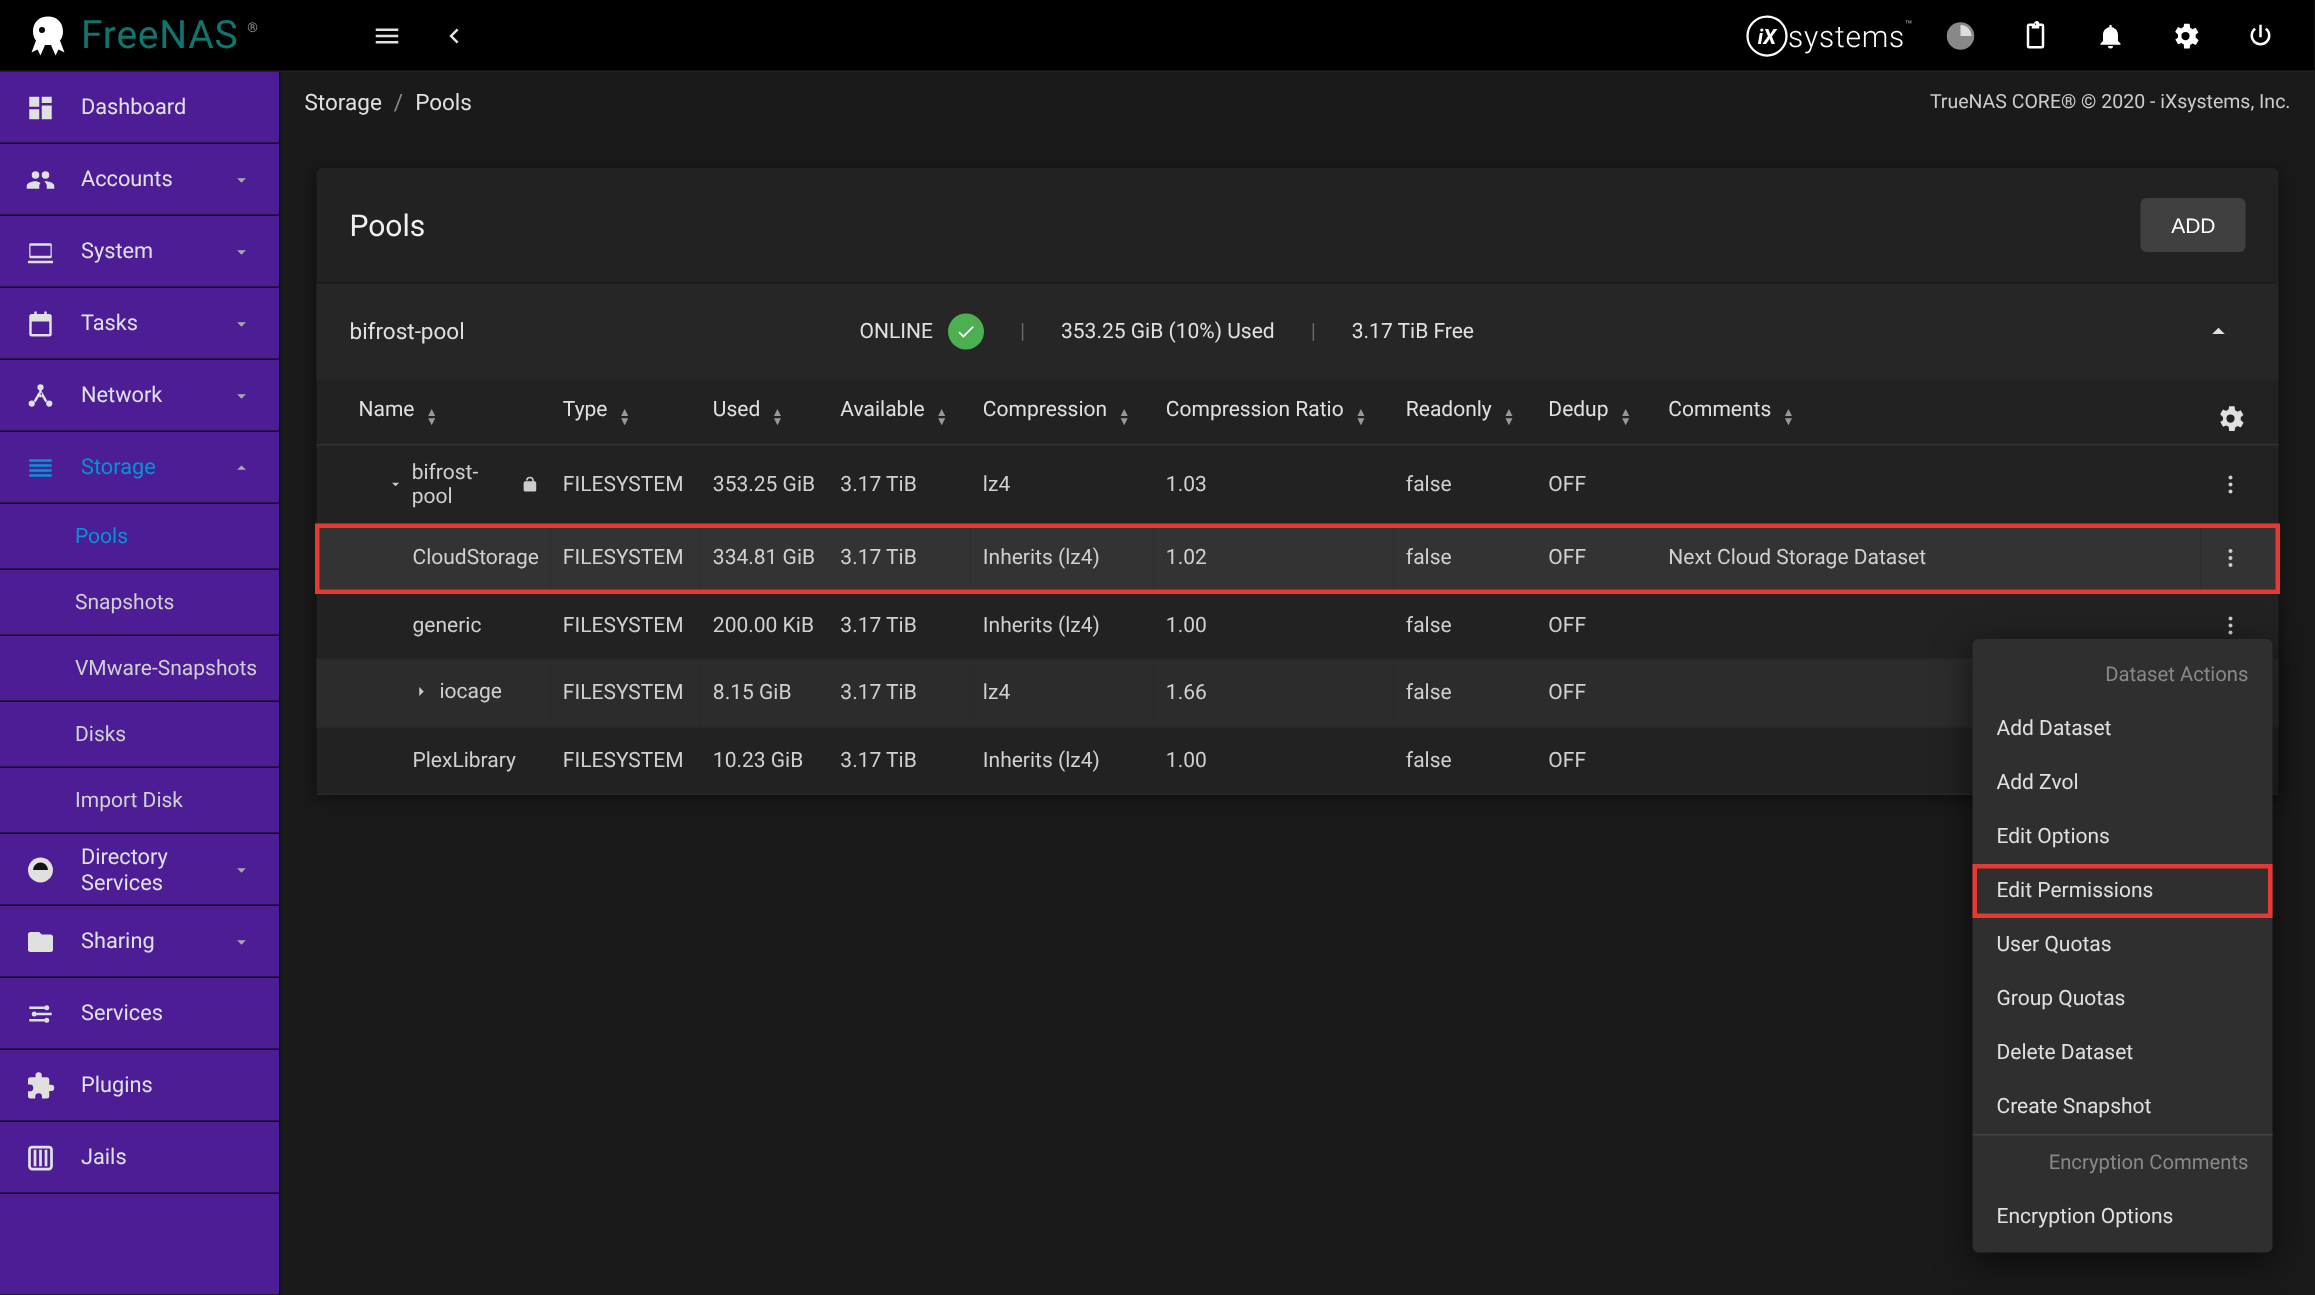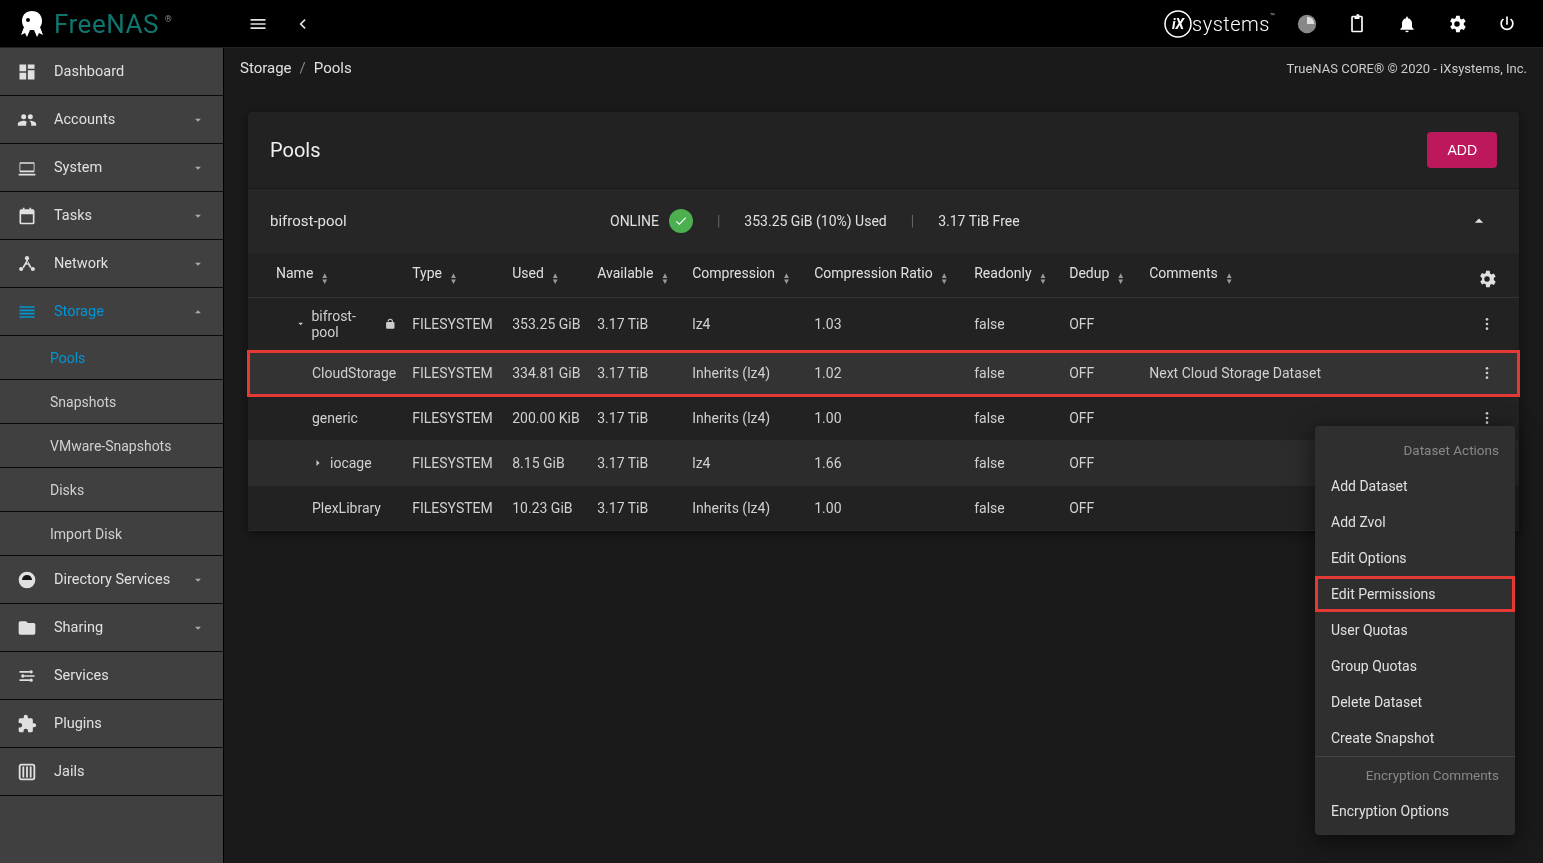--- a/index.html
+++ b/index.html
@@ -35,22 +35,22 @@
   width: 36px; height: 36px;
   display: flex; align-items: center; justify-content: center;
   cursor: pointer; border-radius: 50%;
   color: #e0e0e0;
 }
 .ix-logo { height: 24px; display: flex; align-items: center; }
 .ix-text { font-size: 20px; color: #fff; font-weight: 300; letter-spacing: 0.5px; }
 
 .layout { display: flex; height: calc(100% - 48px); }
 .sidebar {
-  width: 224px;
-  background: #404040;
+  width: 187px;
+  background: #4c1d95;
   border-right: 1px solid #000;
   overflow-y: auto;
 }
 .nav-item {
   height: 48px;
   display: flex;
   align-items: center;
   padding: 0 16px;
   gap: 16px;
   cursor: pointer;
@@ -90,21 +90,21 @@
   box-shadow: 0 2px 10px rgba(0,0,0,0.5);
 }
 .card-header {
   display: flex;
   align-items: center;
   padding: 20px 22px;
 }
 .card-title { font-size: 20px; color: #f0f0f0; }
 .add-btn {
   margin-left: auto;
-  background: #be185d;
+  background: #404040;
   color: #fff;
   border: none;
   padding: 10px 20px;
   border-radius: 4px;
   font-size: 14px;
   font-weight: 500;
   cursor: pointer;
 }
 .pool-row {
   display: flex;

